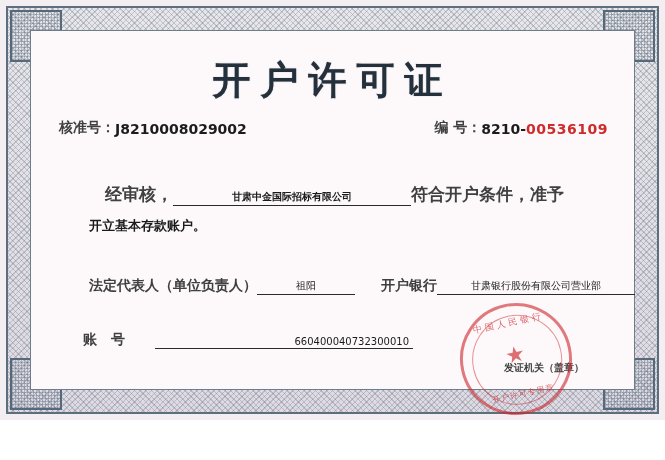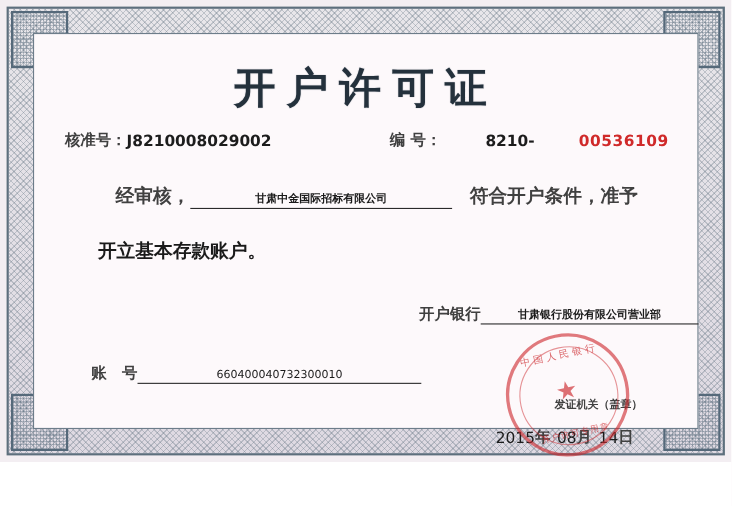--- a/index.html
+++ b/index.html
@@ -121,26 +121,26 @@
   .underline {
     border-bottom: 1px solid #2a2a2a;
     display: inline-block;
     text-align: center;
     padding: 0 4px 1px 4px;
     font-size: 10px;
   }
 
   
   .line-approval { left: 28px; top: 88px; }
-  .line-number   { right: 26px; top: 88px; gap: 40px; }
+  .line-number   { right: 26px; top: 88px; }
   .red-no { color: #d02a2a; font-weight: bold; letter-spacing: 0.5px; }
 
   
-  .line-body1 { left: 74px; top: 136px; font-size: 17px; }
-  .line-body2 { left: 58px; top: 186px; font-size: 17px; font-weight: bold; }
+  .line-body1 { left: 74px; top: 152px; font-size: 17px; }
+  .line-body2 { left: 58px; top: 186px; font-size: 13px; font-weight: bold; }
 
   .line-legal { left: 58px; top: 246px; }
   .line-bank  { left: 350px; top: 246px; }
   .line-acct  { left: 52px; top: 300px; }
 
   .line-issuer { right: 50px; top: 330px; font-size: 10px; }
   .line-date   { right: 58px; top: 358px; font-size: 14px; }
 
   
   .seal {
@@ -232,48 +232,44 @@
 
     <div class="row line-number">
       <span class="lbl">编 号：</span>
       <span class="val">8210-</span>
       <span class="val red-no">00536109</span>
     </div>
 
     <div class="row line-body1">
       <span class="lbl">经审核，</span>
       <span class="underline" style="min-width:230px; font-weight:bold;">甘肃中金国际招标有限公司</span>
-      <span class="lbl" style="margin-left:16px;">符合开户条件，准予</span>
+      <span class="lbl" style="">符合开户条件，准予</span>
     </div>
 
     <div class="row line-body2">开立基本存款账户。</div>
 
+    <div class="row line-legal">
+      <span class="lbl">法定代表人（单位负责人）</span>
+      <span class="underline" style="min-width:90px;">祖阳</span>
+    </div>
 
     <div class="row line-bank">
       <span class="lbl">开户银行</span>
-      <span class="underline" style="min-width:190px;font-weight:bold;">甘肃银行股份有限公司营业部</span>
+      <span class="underline" style="min-width:190px;">甘肃银行股份有限公司营业部</span>
     </div>
 
     <div class="row line-acct">
       <span class="lbl">账　号</span>
-      <span class="underline" style="min-width:250px; text-align:center;">660400040732300010</span>
+      <span class="underline" style="min-width:250px; text-align:right;margin-left:30px;">660400040732300010</span>
     </div>
 
     <div class="row line-issuer">
       <span class="lbl">发证机关（盖章）</span>
     </div>
 
-    <div class="row line-date">
-      <span class="val val-normal">2015</span>
-      <span class="lbl">年</span>
-      <span class="val val-normal" style="margin-left:6px;">08</span>
-      <span class="lbl">月</span>
-      <span class="val val-normal" style="margin-left:6px;">14</span>
-      <span class="lbl">日</span>
-    </div>
 
     <div class="seal">
       <div class="seal-inner"></div>
       <div class="seal-text-top">中国人民银行</div>
       <div class="seal-star">★</div>
       <div class="seal-text-bottom">开户许可专用章</div>
     </div>
 
   </div>
 </div>

